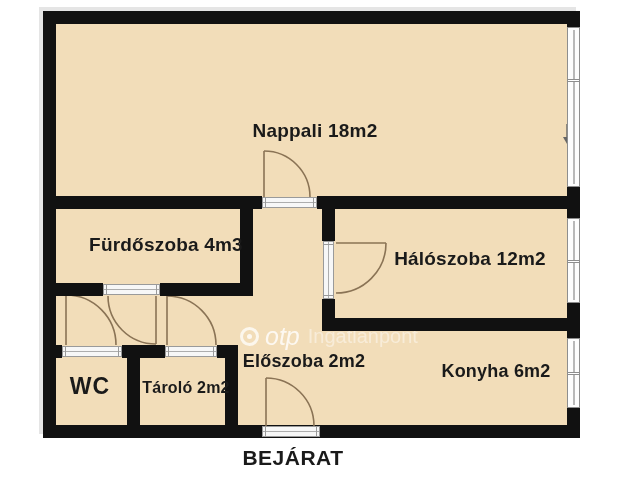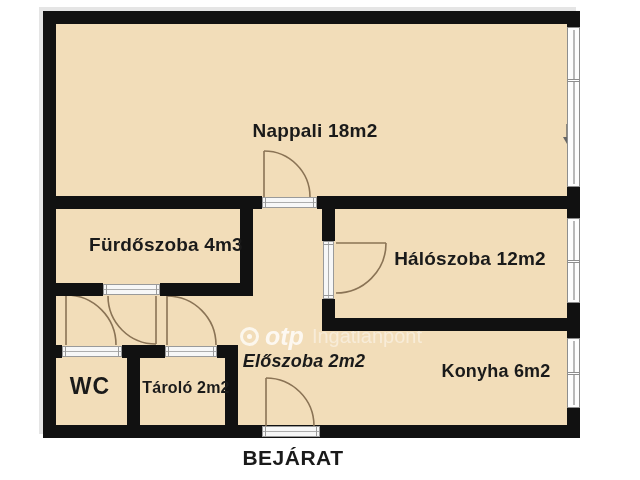--- a/index.html
+++ b/index.html
@@ -41,39 +41,39 @@
   .threshold.v .cap1 { top:2px; left:0; right:0; height:1px; }
   .threshold.v .cap2 { bottom:2px; left:0; right:0; height:1px; }
   #doors { position:absolute; left:0; top:0; z-index:2; }
   .room-label {
     position:absolute; transform:translate(-50%,-50%); white-space:nowrap;
     font-weight:bold; color:#1a1a1a; z-index:6; letter-spacing:0.2px;
   }
   #label-nappali    { left:315px; top:107px; font-size:19px;margin-top:24px; }
   #label-furdoszoba { left:160px; top:245px; font-size:19px;margin-left:6px; }
   #label-haloszoba  { left:470px; top:259px; font-size:19px; }
-  #label-eloszoba   { left:304px; top:361px; font-size:18px;font-style:italic; }
+  #label-eloszoba   { left:304px; top:361px; font-size:18px; }
   #label-konyha     { left:468px; top:371px; font-size:18px;margin-left:28px; }
   #label-wc         { left:90px;  top:386px; font-size:23px; letter-spacing:1px; }
   #label-tarolo     { left:186px; top:388px; font-size:16px;text-align:center; }
   #label-bejarat    { left:293px; top:458px; font-size:21px; letter-spacing:0.5px;text-align:center; }
   #watermark {
     position:absolute; left:240px; top:324px; height:24px; z-index:1;
     display:flex; align-items:center; white-space:nowrap;
   }
   #wm-logo {
     width:19px; height:19px; border-radius:50%;
     border:3px solid rgba(255,255,255,0.75); position:relative; margin-right:6px;
   }
   #wm-logo::after {
     content:""; position:absolute; left:4px; top:4px; width:5px; height:5px;
     border-radius:50%; background:rgba(255,255,255,0.8);
   }
   #wm-brand {
-    font-size:25px; font-weight:bold; font-style:italic;
+    font-size:25px; font-weight:normal; font-style:italic;
     color:rgba(255,255,255,0.8); margin-right:8px;
   }
   #wm-suffix {
     font-size:20px; color:rgba(255,255,255,0.45);
   }
 </style>
 </head>
 <body>
 
 <div id="stage">

